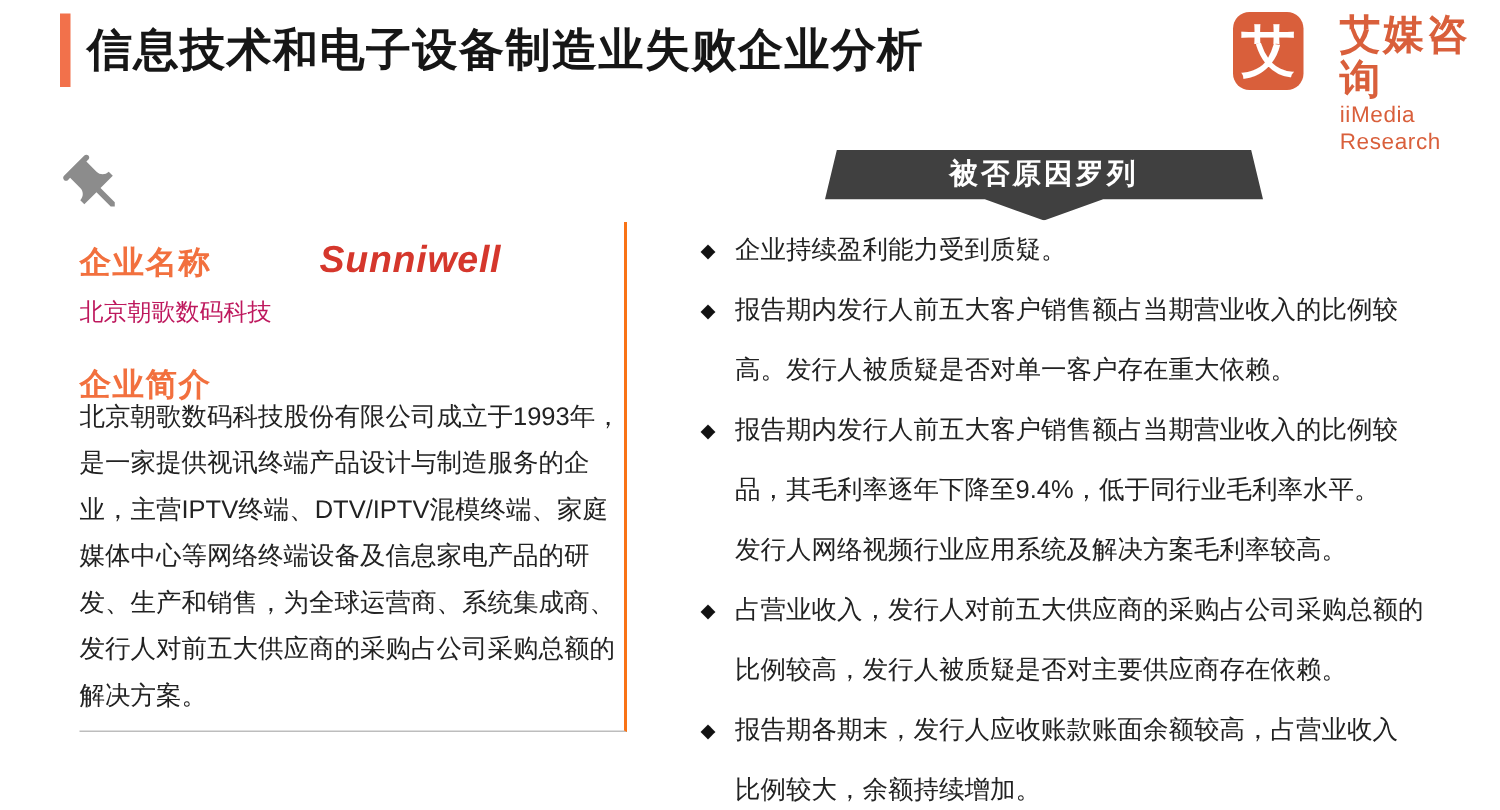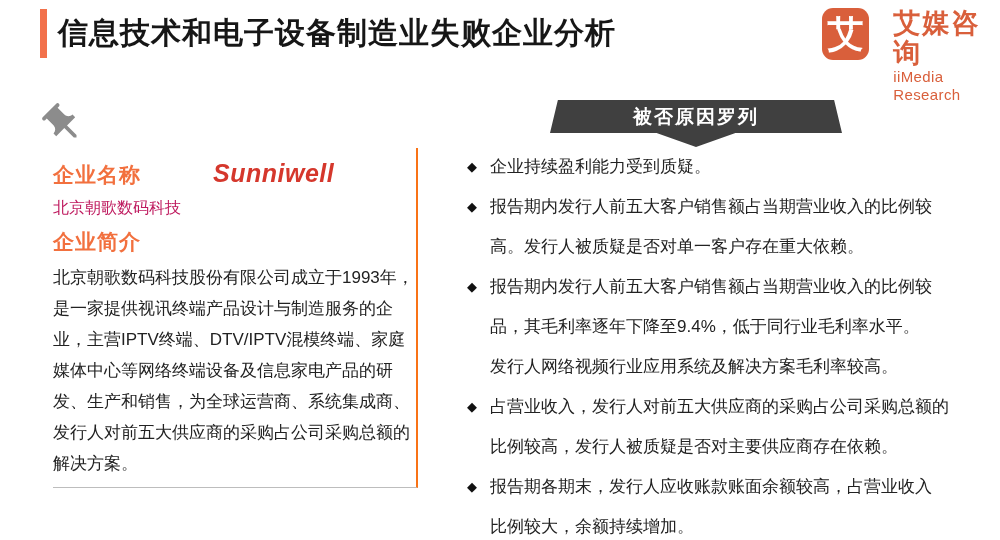--- a/index.html
+++ b/index.html
@@ -16,21 +16,21 @@
   .logo-cn{color:#D95F3B;font-size:27px;font-weight:700;letter-spacing:2px;line-height:30px;}
   .logo-en{color:#D95F3B;font-size:15px;letter-spacing:0.4px;line-height:18px;}
   
   .pin{position:absolute;left:40px;top:101px;width:46px;height:46px;}
   .company-card{
     position:absolute;left:53px;top:148px;width:363px;height:339px;
     border-right:2px solid #f97316;border-bottom:1px solid #bdbdbd;
   }
   .section-label{position:absolute;left:0;font-size:21px;font-weight:700;color:#F2703E;letter-spacing:1px;}
   .label-name{top:13px;}
-  .label-profile{top:80px;}
+  .label-profile{top:94px;}
   .company-name{position:absolute;left:0;top:50px;font-size:16px;color:#be185d;}
   .sunniwell{position:absolute;left:160px;top:12px;}
   .sw-en{font-size:25px;font-weight:700;font-style:italic;color:#D5372C;letter-spacing:0.5px;line-height:26px;text-align:right;}
   .sw-cn{font-size:22px;font-weight:700;color:#A6A6A6;letter-spacing:7px;margin-left:37px;line-height:24px;}
   .company-profile{
     position:absolute;left:0;top:114px;width:370px;
     font-size:17px;line-height:31px;color:#222;white-space:pre-line;
   }
   
   .banner{

